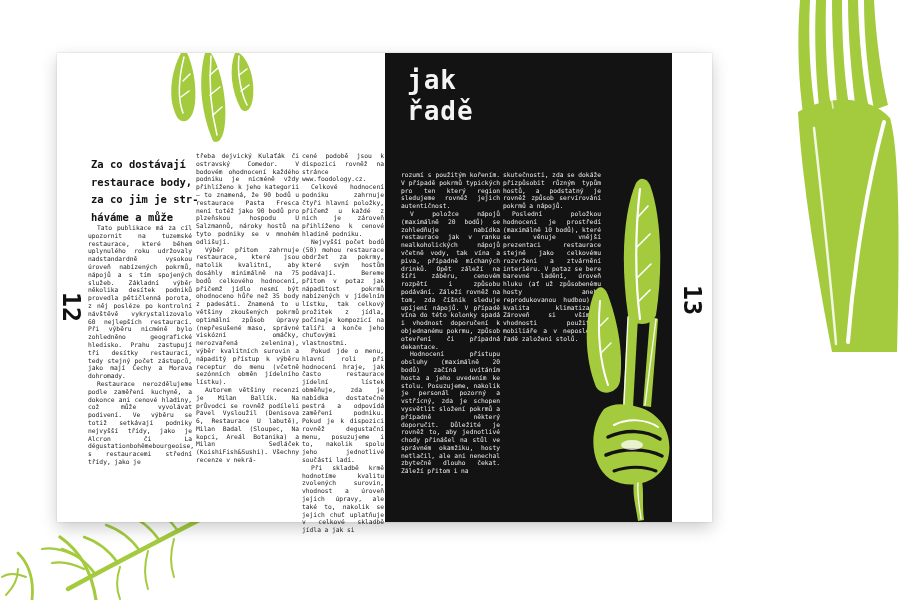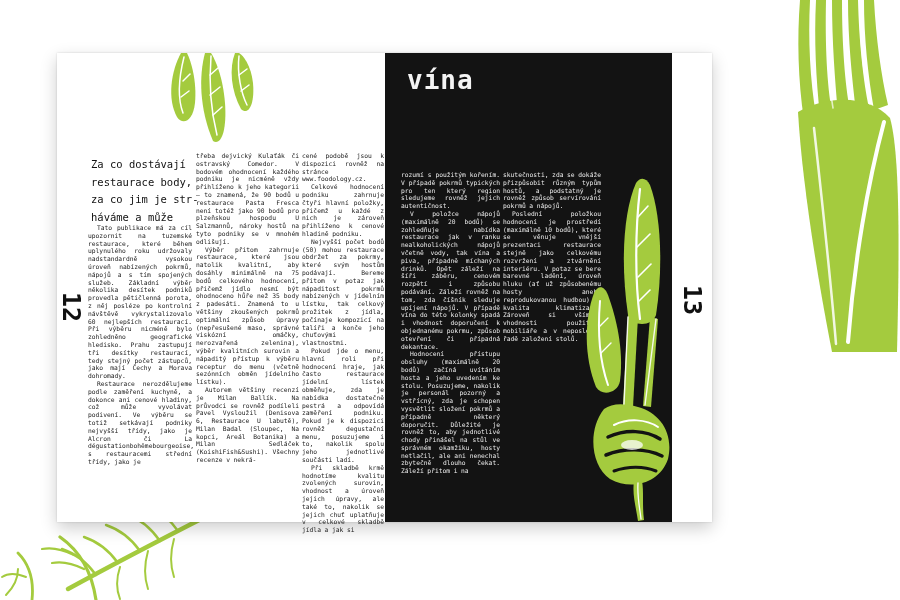--- a/index.html
+++ b/index.html
@@ -12,21 +12,21 @@
     position:absolute; left:57px; top:53px; width:655px; height:469px;
     background:#ffffff;
     box-shadow:0 6px 16px rgba(0,0,0,0.20), 0 0 2px rgba(0,0,0,0.15);
   }
   .black-panel {
     position:absolute; left:328px; top:0; width:287px; height:469px;
     background:#131313; overflow:hidden;
   }
   .headline {
     position:absolute; left:34px; top:103px; width:101px;
-    font-weight:normal; font-size:10.5px; line-height:17.5px; color:#111;
+    font-weight:bold; font-size:10.5px; line-height:17.5px; color:#111;
   }
   .headline .hl-line { text-align:justify; text-align-last:justify; white-space:nowrap; display:flex; justify-content:space-between; }
   .body-col {
     position:absolute; font-size:6.3px; line-height:1.24; text-align:justify;
     color:#1c1c1c; word-spacing:-0.2px;
   }
   .body-col .para { margin:0; }
   .body-col .para.indent { text-indent:9px; }
   .col-1 { left:31px;  top:171px; width:104px; }
   .col-2 { left:139px; top:99px;  width:103px; }
@@ -140,21 +140,22 @@
       <p class="para indent">Celkové hodnocení podniku zahrnuje čtyři hlavní položky, přičemž u každé z nich je zároveň přihlíženo k cenové hladině podniku.</p>
       <p class="para indent">Nejvyšší počet bodů (50) mohou restaurace obdržet za pokrmy, které svým hostům podávají. Bereme přitom v potaz jak nápaditost pokrmů nabízených v jídelním lístku, tak celkový prožitek z jídla, počínaje kompozicí na talíři a konče jeho chuťovými vlastnostmi.</p>
       <p class="para indent">Pokud jde o menu, hlavní roli při hodnocení hraje, jak často restaurace jídelní lístek obměňuje, zda je nabídka dostatečně pestrá a odpovídá zaměření podniku. Pokud je k dispozici rovněž degustační menu, posuzujeme i to, nakolik spolu jeho jednotlivé součásti ladí.</p>
       <p class="para indent">Při skladbě krmě hodnotíme kvalitu zvolených surovin, vhodnost a úroveň jejich úpravy, ale také to, nakolik se jejich chuť uplatňuje v celkové skladbě jídla a jak si</p>
     </div>
 
     <div class="pagenum pagenum-left">12</div>
 
     <div class="black-panel">
       <div class="section-title">
-        <div>vína</div>
+        <div>jak</div>
+        <div>řadě</div>
       </div>
 
       <div class="body-col bcol-1">
         <p class="para">rozumí s použitým kořením. V případě pokrmů typických pro ten který region sledujeme rovněž jejich autentičnost.</p>
         <p class="para indent">V položce nápojů (maximálně 20 bodů) se zohledňuje nabídka restaurace jak v ranku nealkoholických nápojů včetně vody, tak vína a piva, případně míchaných drinků. Opět záleží na šíři záběru, cenovém rozpětí i způsobu podávání. Záleží rovněž na tom, zda číšník sleduje upíjení nápojů. V případě vína do této kolonky spadá i vhodnost doporučení k objednanému pokrmu, způsob otevření či případná dekantace.</p>
         <p class="para indent">Hodnocení přístupu obsluhy (maximálně 20 bodů) začíná uvítáním hosta a jeho uvedením ke stolu. Posuzujeme, nakolik je personál pozorný a vstřícný, zda je schopen vysvětlit složení pokrmů a případně některý doporučit. Důležité je rovněž to, aby jednotlivé chody přinášel na stůl ve správném okamžiku, hosty netlačil, ale ani nenechal zbytečně dlouho čekat. Záleží přitom i na</p>
       </div>
 
       <div class="body-col bcol-2">
         <p class="para">skutečnosti, zda se dokáže přizpůsobit různým typům hostů, a podstatný je rovněž způsob servírování pokrmů a nápojů.</p>

